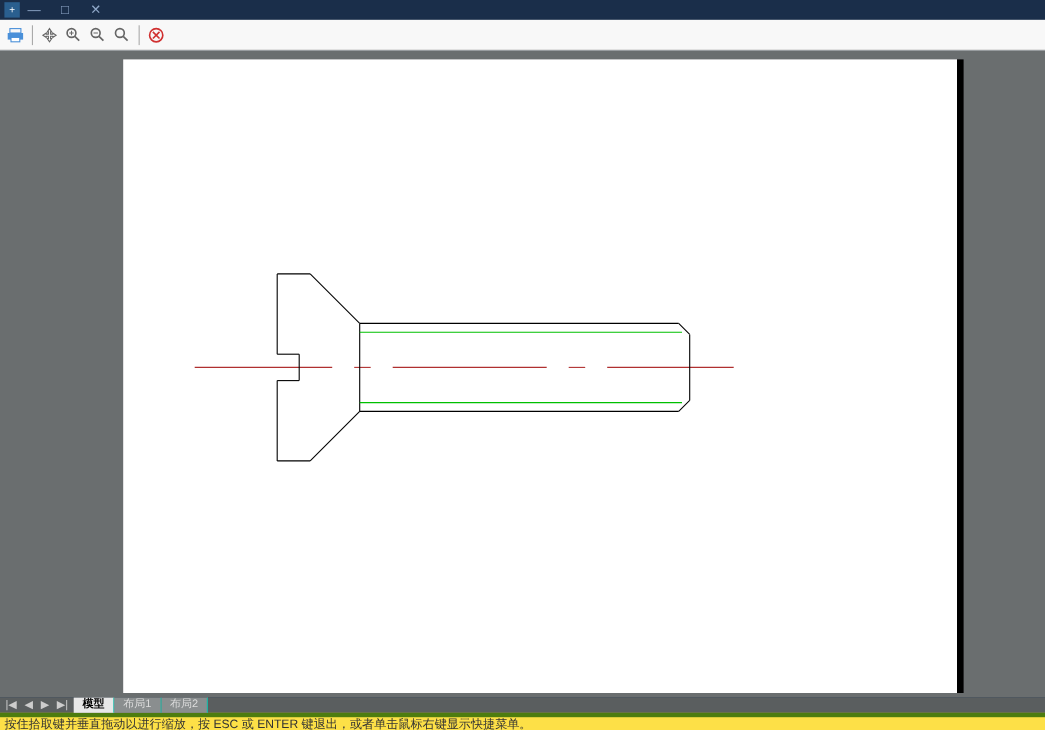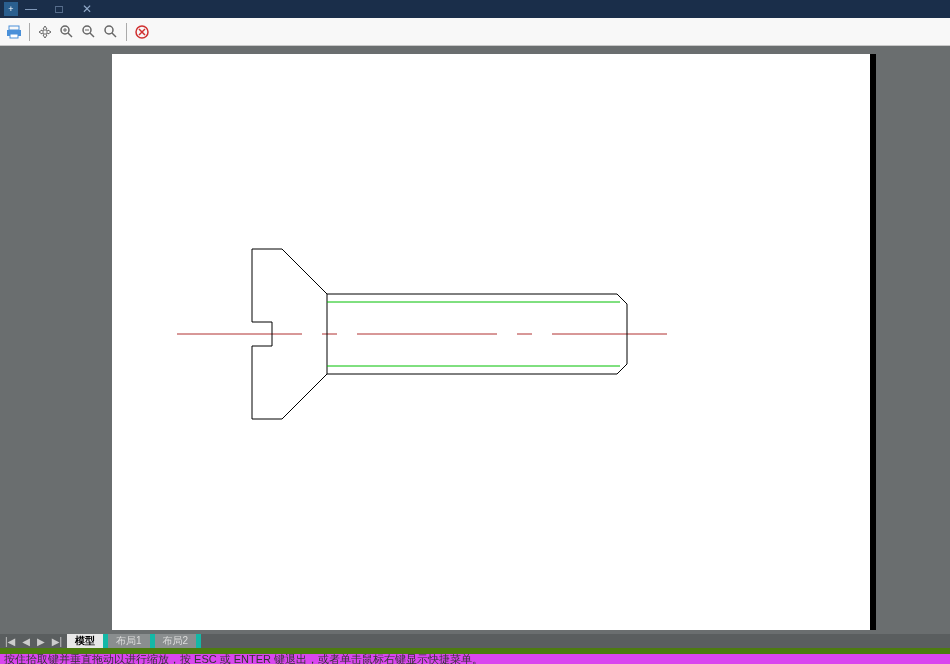--- a/index.html
+++ b/index.html
@@ -122,35 +122,35 @@
       padding: 0 3px;
       cursor: pointer;
     }
     .tabs { display: flex; }
     .tab {
       padding: 0 8px;
       height: 14px;
       line-height: 14px;
       background: #8a8e8f;
       color: #ddd;
-      border-right: 5px solid #14b8a6;
+      border-right: 1px solid #14b8a6;
       cursor: pointer;
       font-size: 10px;
     }
     .tab.active {
       background: #e8e8e8;
       color: #000;
       font-weight: bold;
     }
     
     
     .statusbar {
       height: 16px;
-      background: #d946ef;
-      border-top: 6px solid #4d7c0f;
+      background: #fde047;
+      border-top: 4px solid #4d7c0f;
       display: flex;
       align-items: center;
       padding: 0 4px;
       font-size: 11px;
       color: #333;
     }
   </style>
 </head>
 <body>
 

